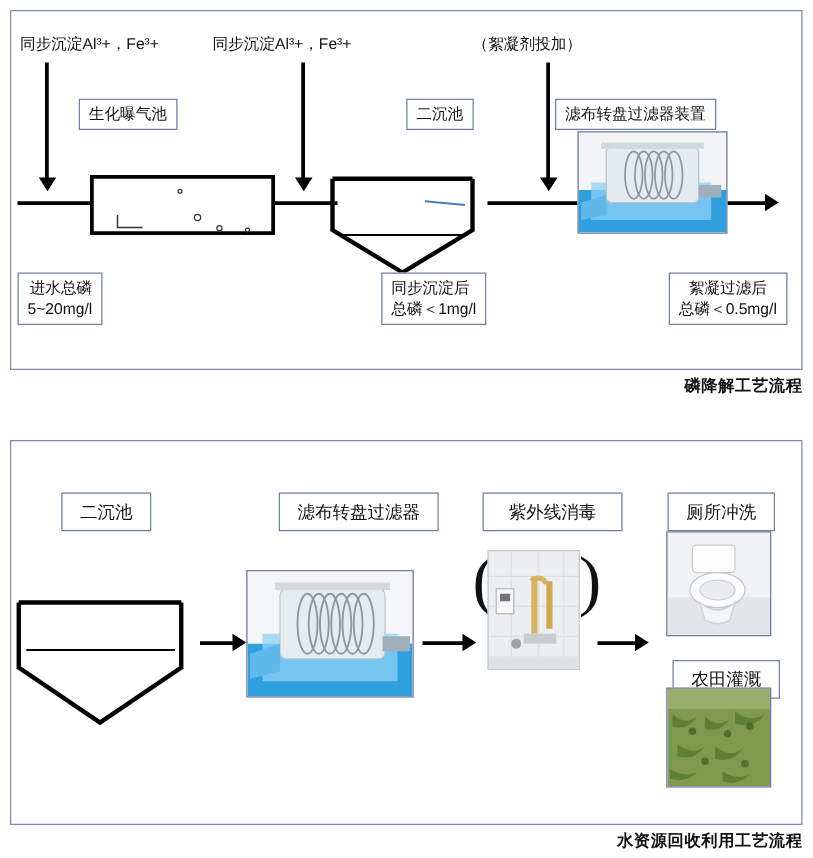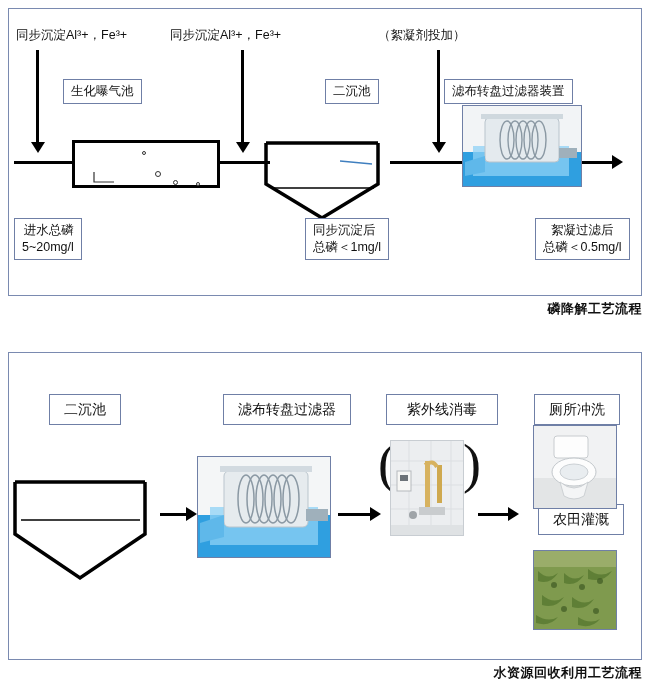--- a/index.html
+++ b/index.html
@@ -203,21 +203,21 @@
 </div>
 <div class="label-box" style="left:198px; top:394px; font-size:14px; padding:5px 14px;margin-left:25px;">
   <span>滤布转盘过滤器</span>
 </div>
 <div class="label-box" style="left:386px; top:394px; font-size:14px; padding:5px 20px;">
   <span>紫外线消毒</span>
 </div>
 <div class="label-box" style="left:534px; top:394px; font-size:14px; padding:5px 14px;">
   <span>厕所冲洗</span>
 </div>
-<div class="label-box" style="left:538px; top:504px; font-size:14px; padding:5px 14px;">
+<div class="label-box" style="left:538px; top:528px; font-size:14px; padding:5px 14px;">
   <span>农田灌溉</span>
 </div>
 
 <svg class="svg-abs" style="left:12px; top:478px;" width="150" height="110">
   <path d="M3,4 L3,56 L68,100 L133,56 L133,4" stroke="#000" stroke-width="3.5" fill="none"></path>
   <line x1="3" y1="4" x2="133" y2="4" stroke="#000" stroke-width="3.5"></line>
   <line x1="9" y1="42" x2="128" y2="42" stroke="#000" stroke-width="1.6"></line>
 </svg>
 
 <div class="hline" style="left:160px; top:513px; width:28px;"></div>

